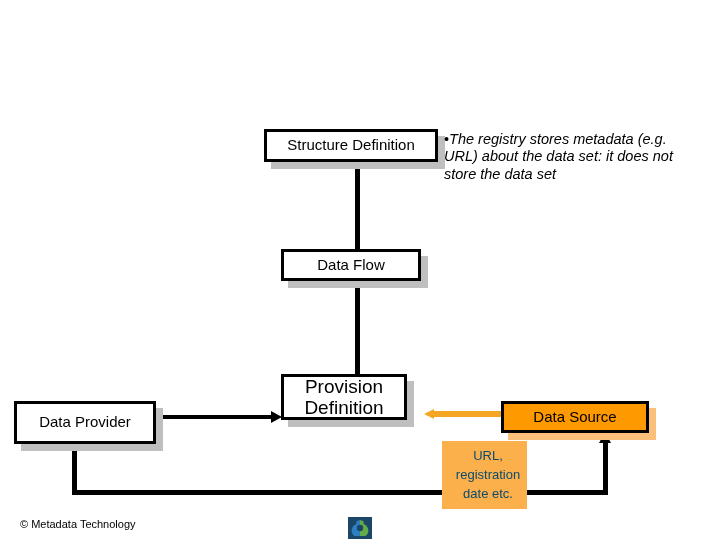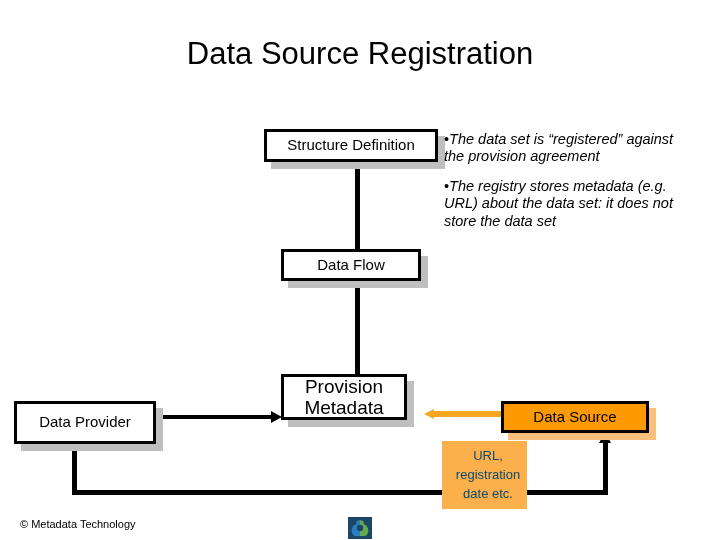--- a/index.html
+++ b/index.html
@@ -163,21 +163,20 @@
     top: 517px;
     width: 24px;
     height: 22px;
   }
 </style>
 </head>
 <body>
 
 <div id="slide">
 
-  <div id="title">Data Source Registration</div>
 
   <div class="ln" style="left:355px; top:156px; width:5px; height:93px;"></div>
   <div class="arr-up" style="left:351px; top:149px;"></div>
 
   <div class="ln" style="left:355px; top:288px; width:5px; height:92px;"></div>
   <div class="arr-down" style="left:351px; top:379px;"></div>
 
   <div class="ln" style="left:148px; top:415px; width:126px; height:4px;"></div>
   <div class="arr-right" style="left:271px; top:411px;"></div>
 
@@ -199,21 +198,21 @@
     <div class="shadow"></div>
     <div class="face"></div>
     <div class="label">Data Flow</div>
   </div>
 
   <div class="shbox wbox" id="box-provision-agreement">
     <div class="shadow"></div>
     <div class="face"></div>
     <div class="label">
       <div>Provision</div>
-      <div>Metadata</div>
+      <div>Definition</div>
     </div>
   </div>
 
   <div class="shbox wbox" id="box-data-provider">
     <div class="shadow"></div>
     <div class="face"></div>
     <div class="label">Data Provider</div>
   </div>
 
   <div class="plainorange" id="box-url-meta">
@@ -222,23 +221,20 @@
     <div>date etc.</div>
   </div>
 
   <div class="shbox obox" id="box-data-source">
     <div class="shadow"></div>
     <div class="face"></div>
     <div class="label">Data Source</div>
   </div>
 
   <div id="bullets">
-    <p>
-      <span class="bullet-dot">•</span><span>The data set is “registered” against the provision agreement</span>
-    </p>
     <p>
       <span class="bullet-dot">•</span><span>The registry stores metadata (e.g. URL) about the data set: it does not store the data set</span>
     </p>
   </div>
 
   <div id="footer-copyright">© Metadata Technology</div>
 
   <div id="footer-logo">
     <svg width="24" height="22" viewBox="0 0 24 22" xmlns="http://www.w3.org/2000/svg">
       <rect x="0" y="0" width="24" height="22" fill="#1b4668"></rect>

